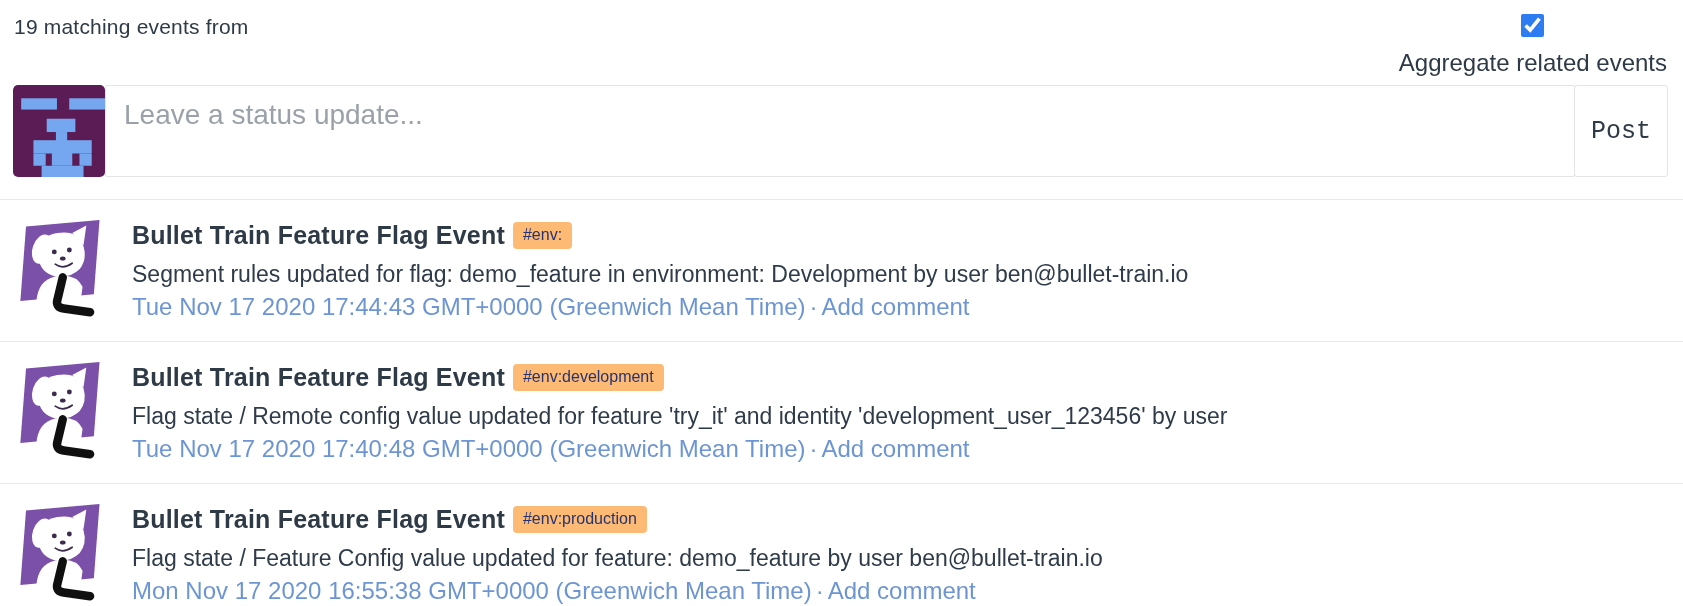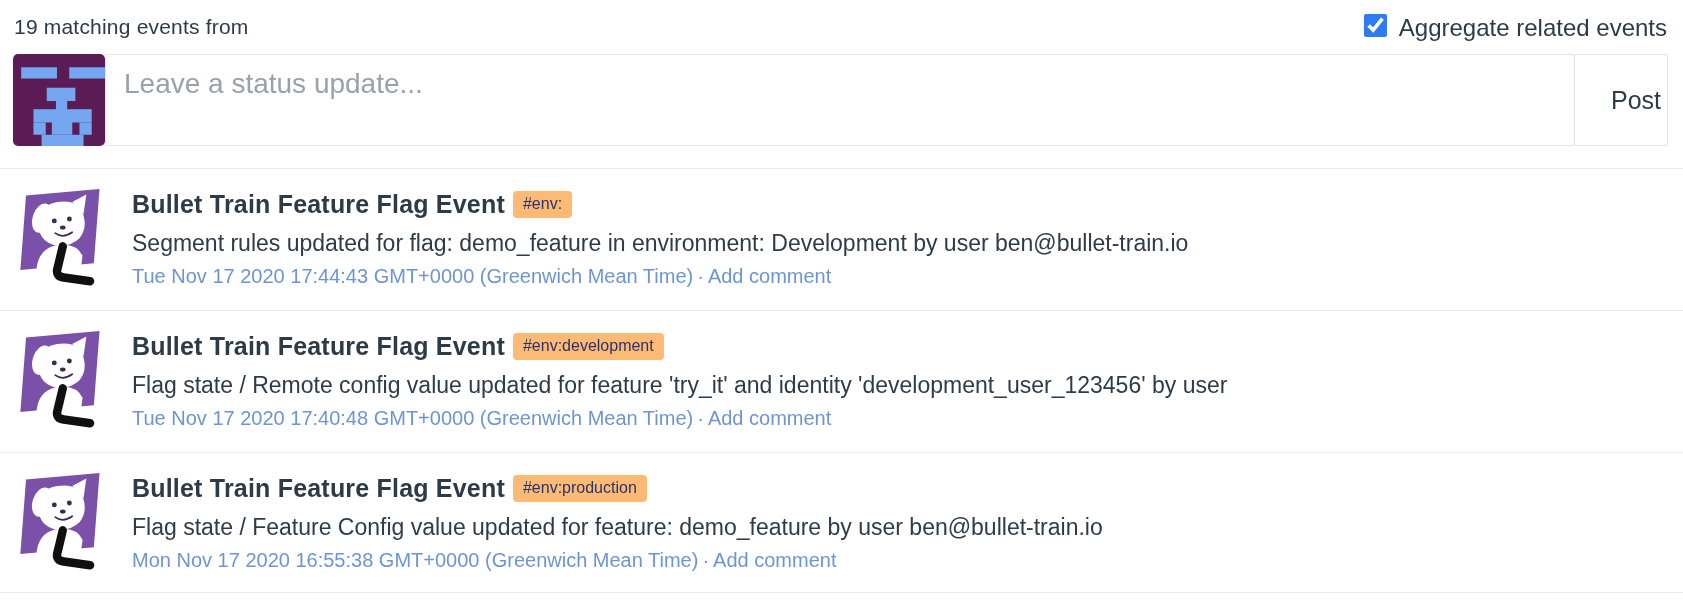--- a/index.html
+++ b/index.html
@@ -21,22 +21,24 @@
     padding: 8px 16px 6px 14px;
   }
   .page-title {
     font-size: 21px;
     font-weight: 400;
     line-height: 38px;
     letter-spacing: 0.2px;
   }
   .aggregate {
     display: flex;
+    align-items: center;
     gap: 12px;
     padding-top: 6px;
+    flex-direction: column;
   }
   .aggregate input[type="checkbox"] {
     width: 23px;
     height: 23px;
     accent-color: #2e7cf2;
     margin: 0;
     cursor: pointer;
   }
   .aggregate-label {
     font-size: 24px;
@@ -74,25 +76,24 @@
     padding: 13px 18px;
   }
   .composer-input-wrap textarea::placeholder { color: #9aa1a9; }
   .post-button {
     width: 94px;
     flex: none;
     margin-left: -1px;
     border: 1px solid #e3e4e8;
     border-radius: 3px;
     background: #ffffff;
-    font-family: Liberation Sans, sans-serif;
+    font-family: Liberation Mono, monospace;
     font-size: 25px;
     color: #2e3a46;
     cursor: pointer;
-    text-align: right;
   }
 
   
   .events { margin-top: 22px; }
   .event {
     display: flex;
     border-top: 1px solid #e9eaec;
     padding: 14px 14px 16px 10px;
     min-height: 142px;
   }
@@ -125,21 +126,21 @@
     cursor: pointer;
     white-space: nowrap;
   }
   .event-desc {
     font-size: 23px;
     line-height: 33px;
     margin-top: 4px;
     color: #2f3b49;
   }
   .event-meta {
-    font-size: 20px;
+    font-size: 24px;
     line-height: 32px;
     color: #6d95d3;
   }
   .event-meta a {
     color: #6d95d3;
     text-decoration: none;
     cursor: pointer;
   }
   .meta-sep { padding: 0 4px; }
 </style>

